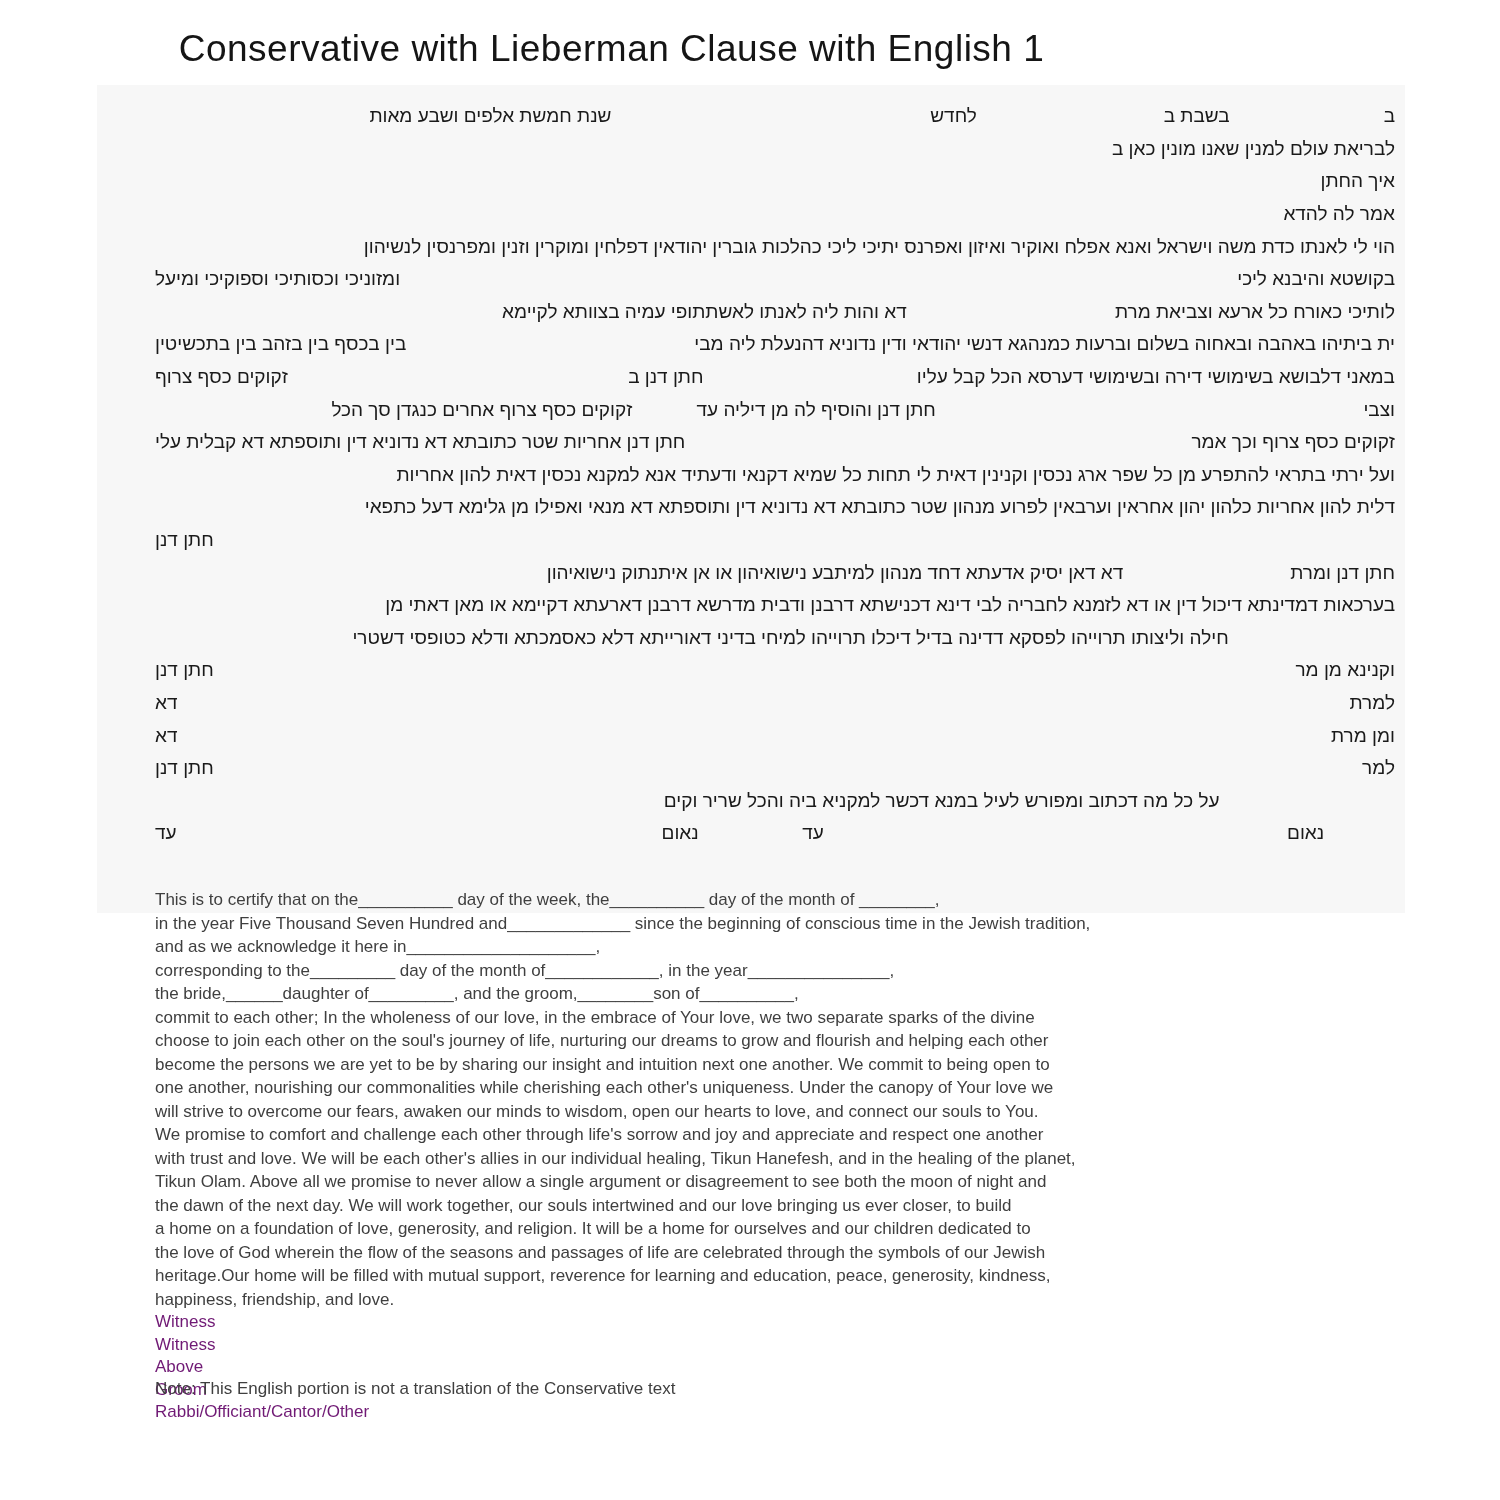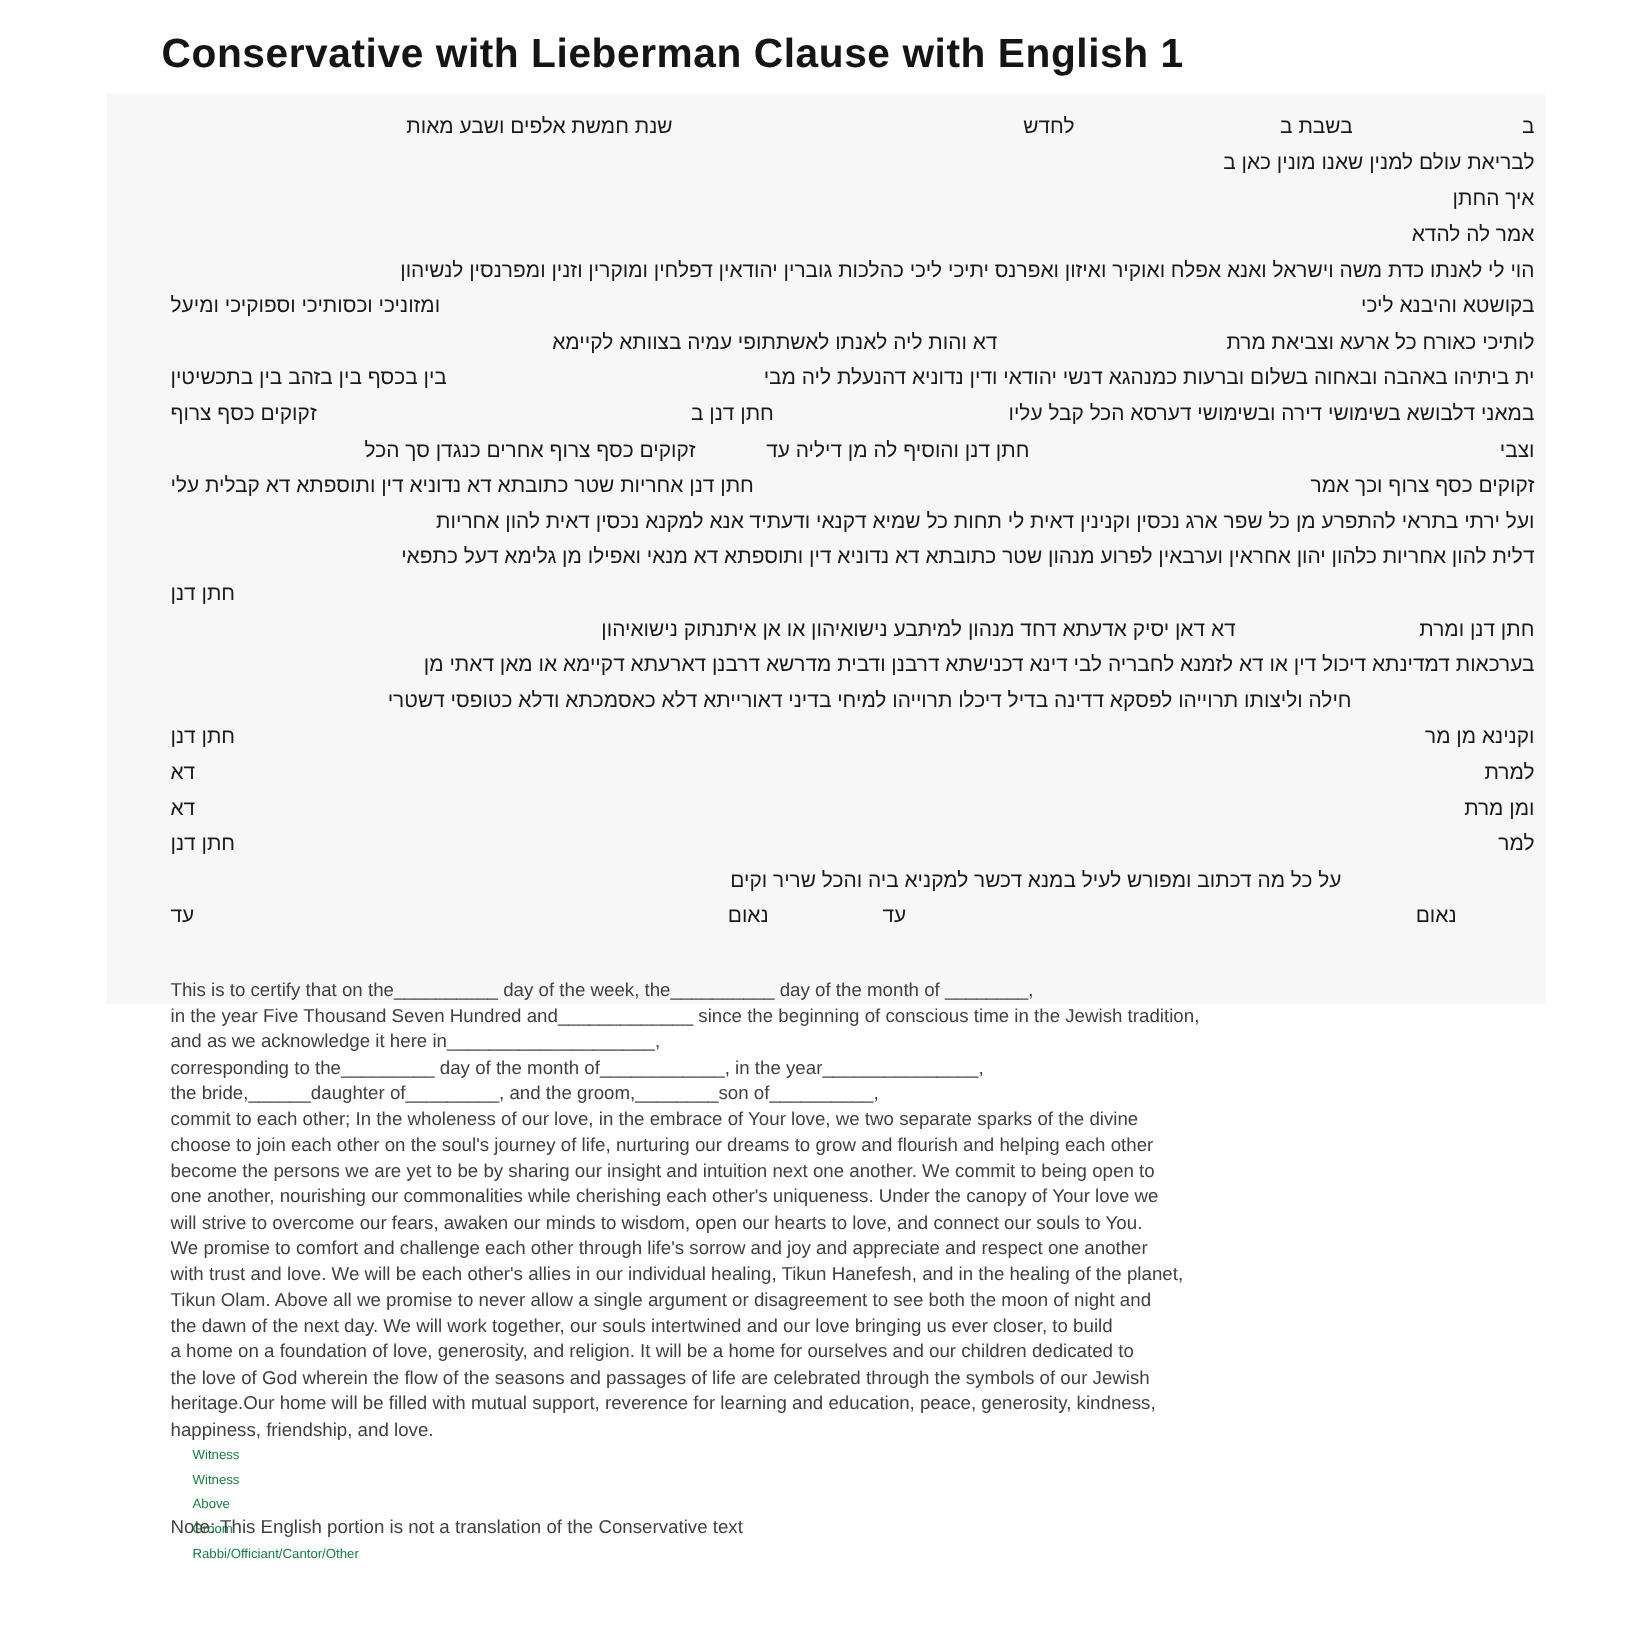--- a/index.html
+++ b/index.html
@@ -1,26 +1,26 @@
 <!DOCTYPE html>
 <html><head>
 <meta charset="utf-8">
 <style>
   html,body{margin:0;padding:0;background:#ffffff;}
   body{width:1500px;height:1500px;position:relative;font-family:"Liberation Sans",sans-serif;overflow:hidden;}
   .page-title{position:absolute;top:28px;left:0;width:1223px;text-align:center;
-    font-size:37px;letter-spacing:0.5px;color:#151515;font-weight:700;}
+    font-size:37px;letter-spacing:0.5px;color:#151515;font-weight:400;}
   .hebrew-panel{position:absolute;left:97px;top:85px;width:1308px;height:828px;
     background:#f7f7f7;box-sizing:border-box;padding:15px 10px 0 58px;}
   .hline{display:flex;flex-direction:row-reverse;align-items:center;height:32.6px;}
   .hseg{white-space:nowrap;font-family:Liberation Sans, sans-serif;font-size:19px;color:#1a1a1a;}
   .hgap{display:block;height:1px;}
   .english-block{position:absolute;left:155px;top:888px;width:1080px;}
   .eline{font-size:17px;line-height:23.5px;color:#3f3f3f;white-space:nowrap;}
-  .sline{font-size:12px;line-height:22.5px;color:#15803d;white-space:nowrap;margin-left:20px;}
+  .sline{font-size:17px;line-height:22.5px;color:#701a75;white-space:nowrap;}
   .note-line{position:absolute;left:155px;top:1379px;font-size:17px;color:#3f3f3f;white-space:nowrap;}
 </style>
 </head>
 <body>
 
 <div class="page-title">Conservative with Lieberman Clause with English 1</div>
 
 <div class="hebrew-panel">
     <div class="hline">
       <span class="hseg" dir="rtl">ב</span>

